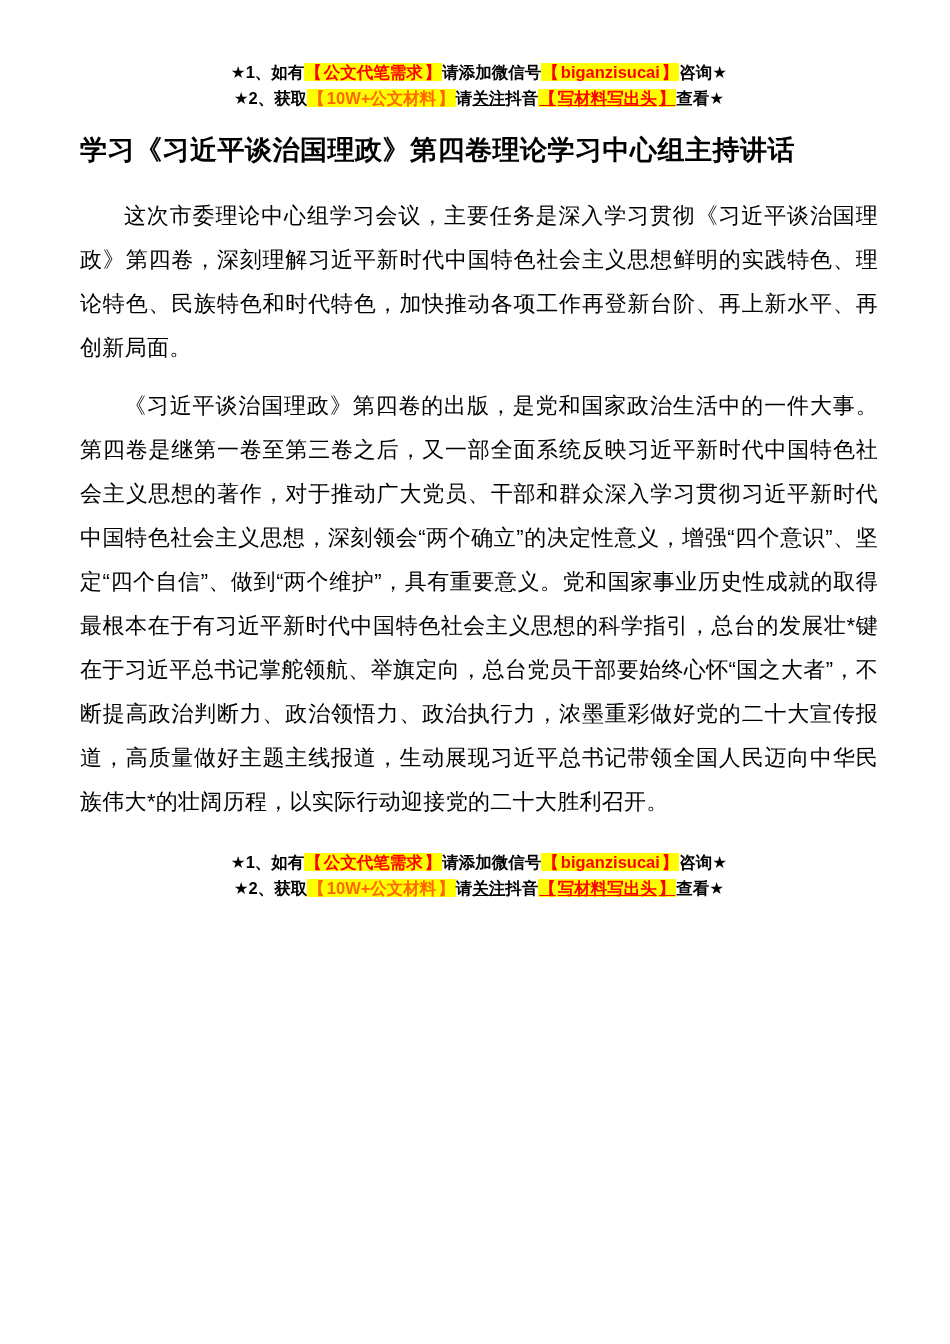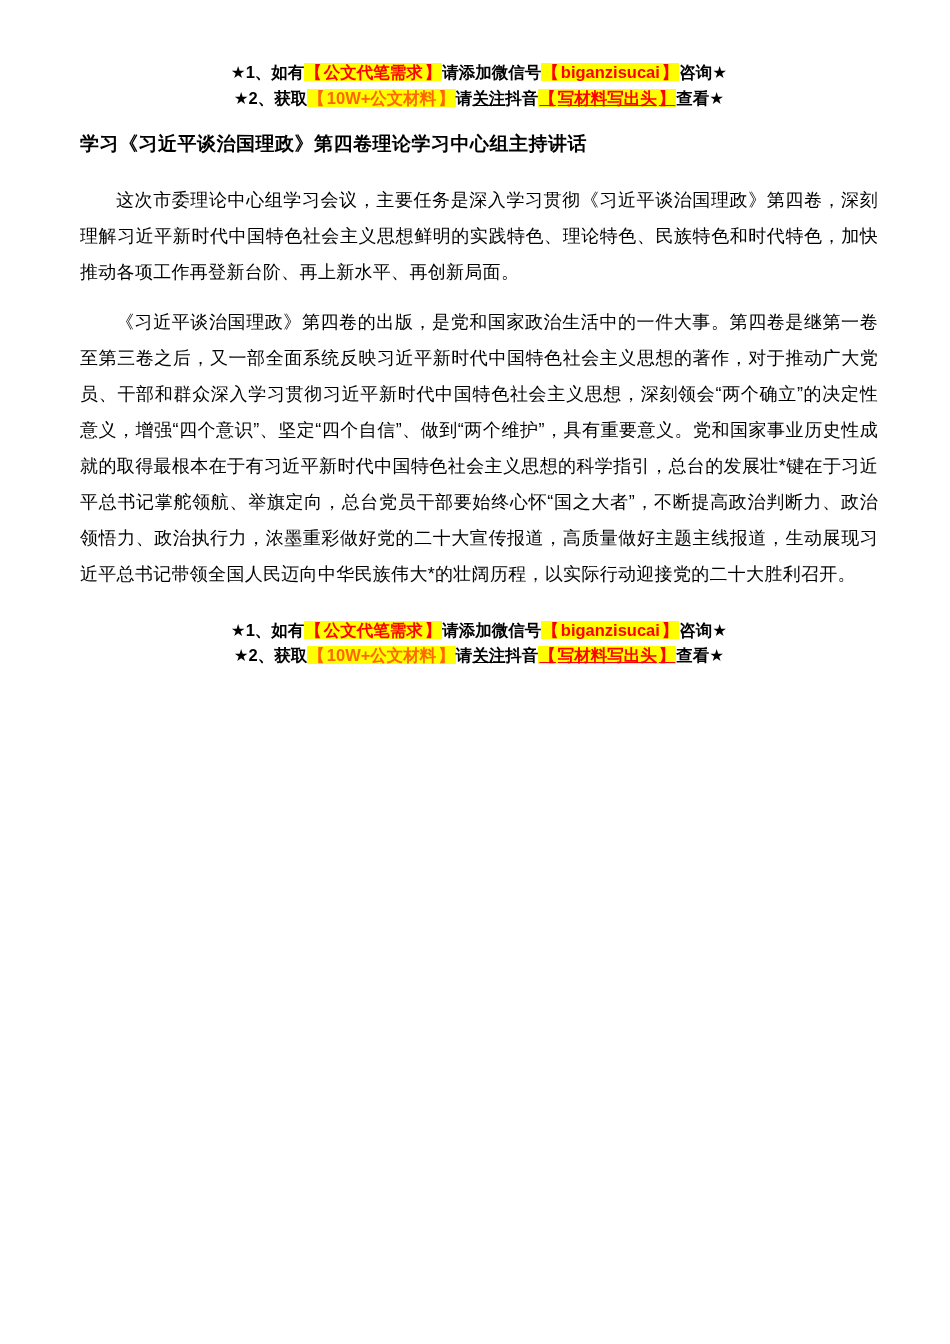--- a/index.html
+++ b/index.html
@@ -49,30 +49,30 @@
   .hl-red-u {
     background: #ffff00;
     color: #ff0000;
     font-weight: bold;
     text-decoration: underline;
     padding: 0 1px;
   }
   .u { text-decoration: underline; }
   
   .doc-title {
-    font-size: 19px;
+    font-size: 27px;
     font-weight: bold;
     line-height: 1.6;
     margin: 6px 0 22px 0;
     text-align: justify;
     letter-spacing: 0.5px;
   }
   
   .para {
-    font-size: 18px;
+    font-size: 22px;
     line-height: 2.0;
     text-align: justify;
     text-justify: inter-ideograph;
     margin: 0 0 14px 0;
     text-indent: 2em;
     letter-spacing: 0.3px;
   }
 </style>
 </head>
 <body>

